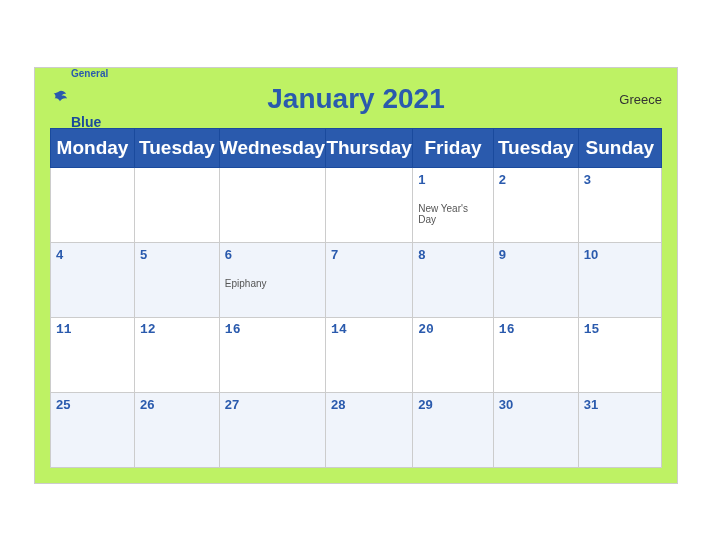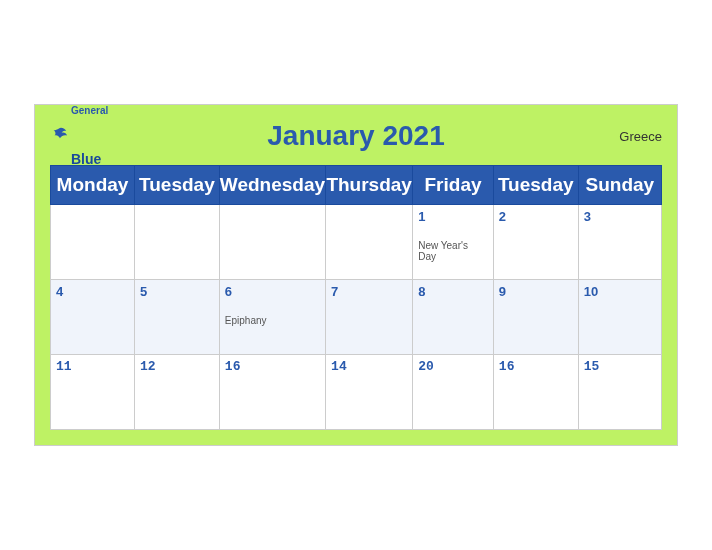--- a/index.html
+++ b/index.html
@@ -196,15 +196,38 @@
           <td>
             <span class="day-number">20</span>
           </td>
           <td>
             <span class="day-number">16</span>
           </td>
           <td>
             <span class="day-number">15</span>
           </td>
         </tr>
+        <tr class="week-row-5">
+          <td>
+            <span class="day-number">25</span>
+          </td>
+          <td>
+            <span class="day-number">26</span>
+          </td>
+          <td>
+            <span class="day-number">27</span>
+          </td>
+          <td>
+            <span class="day-number">28</span>
+          </td>
+          <td>
+            <span class="day-number">29</span>
+          </td>
+          <td>
+            <span class="day-number">30</span>
+          </td>
+          <td>
+            <span class="day-number">31</span>
+          </td>
+        </tr>
       </tbody>
   </table>
 </div>
 
 </body></html>

